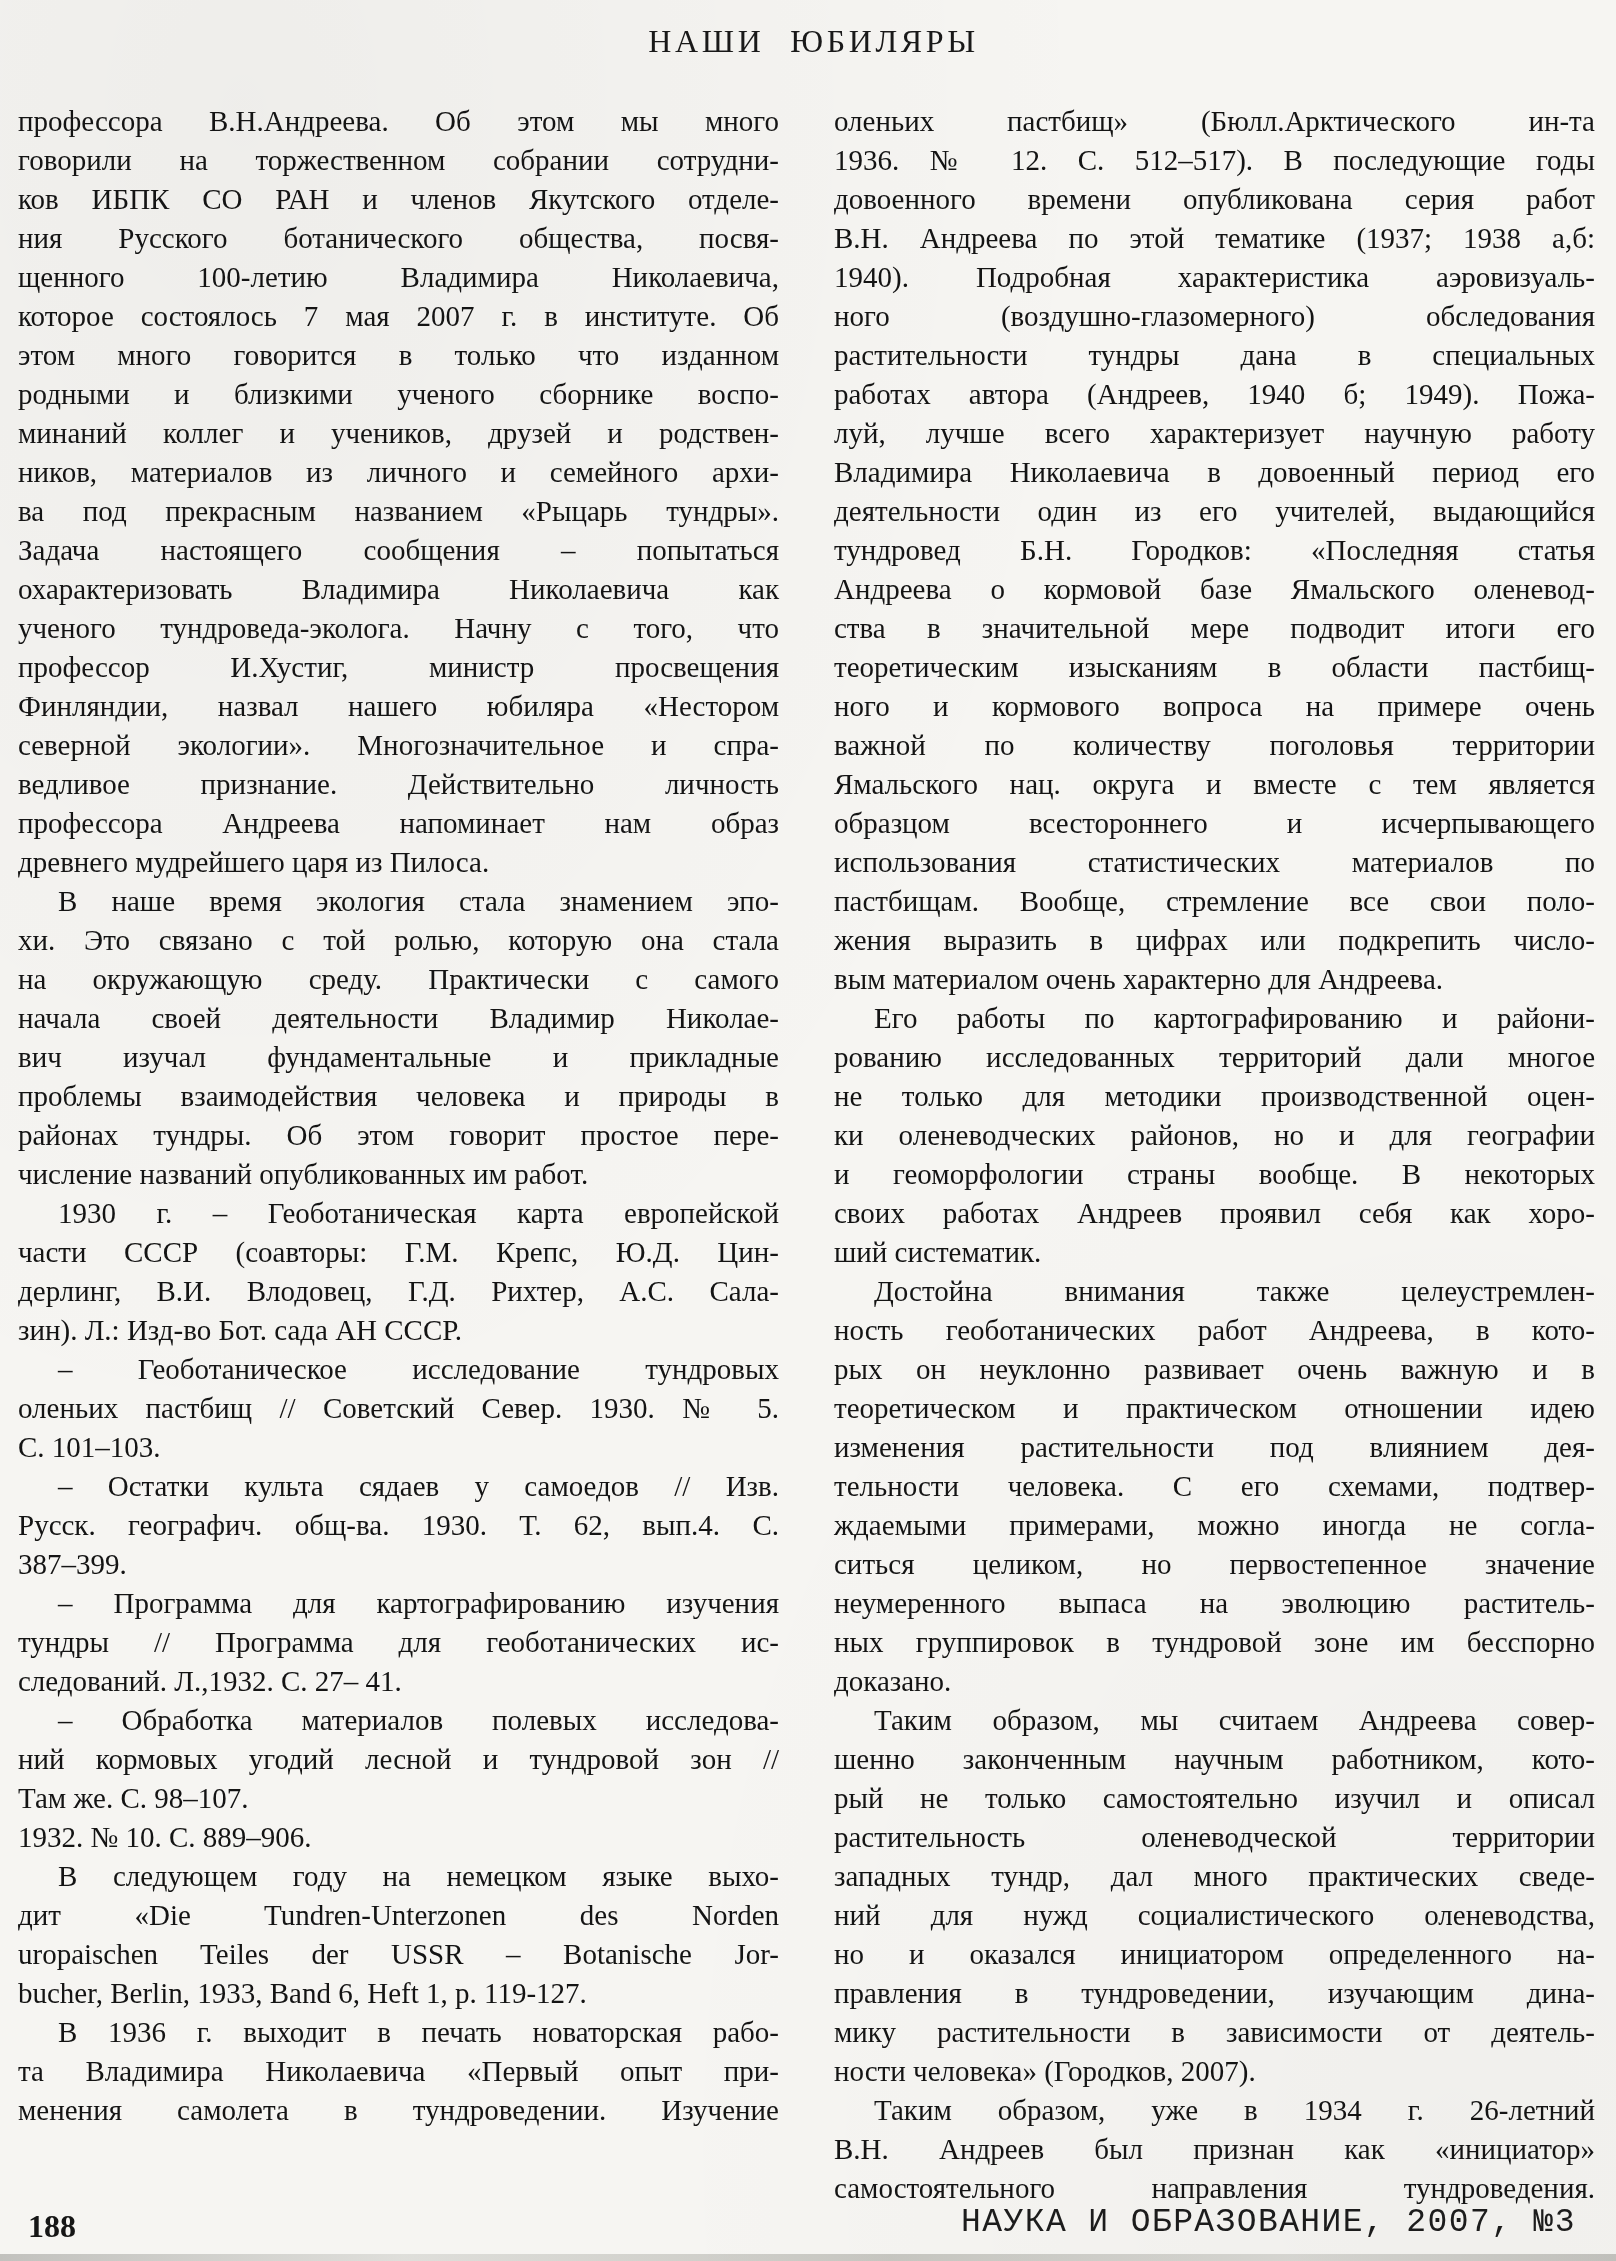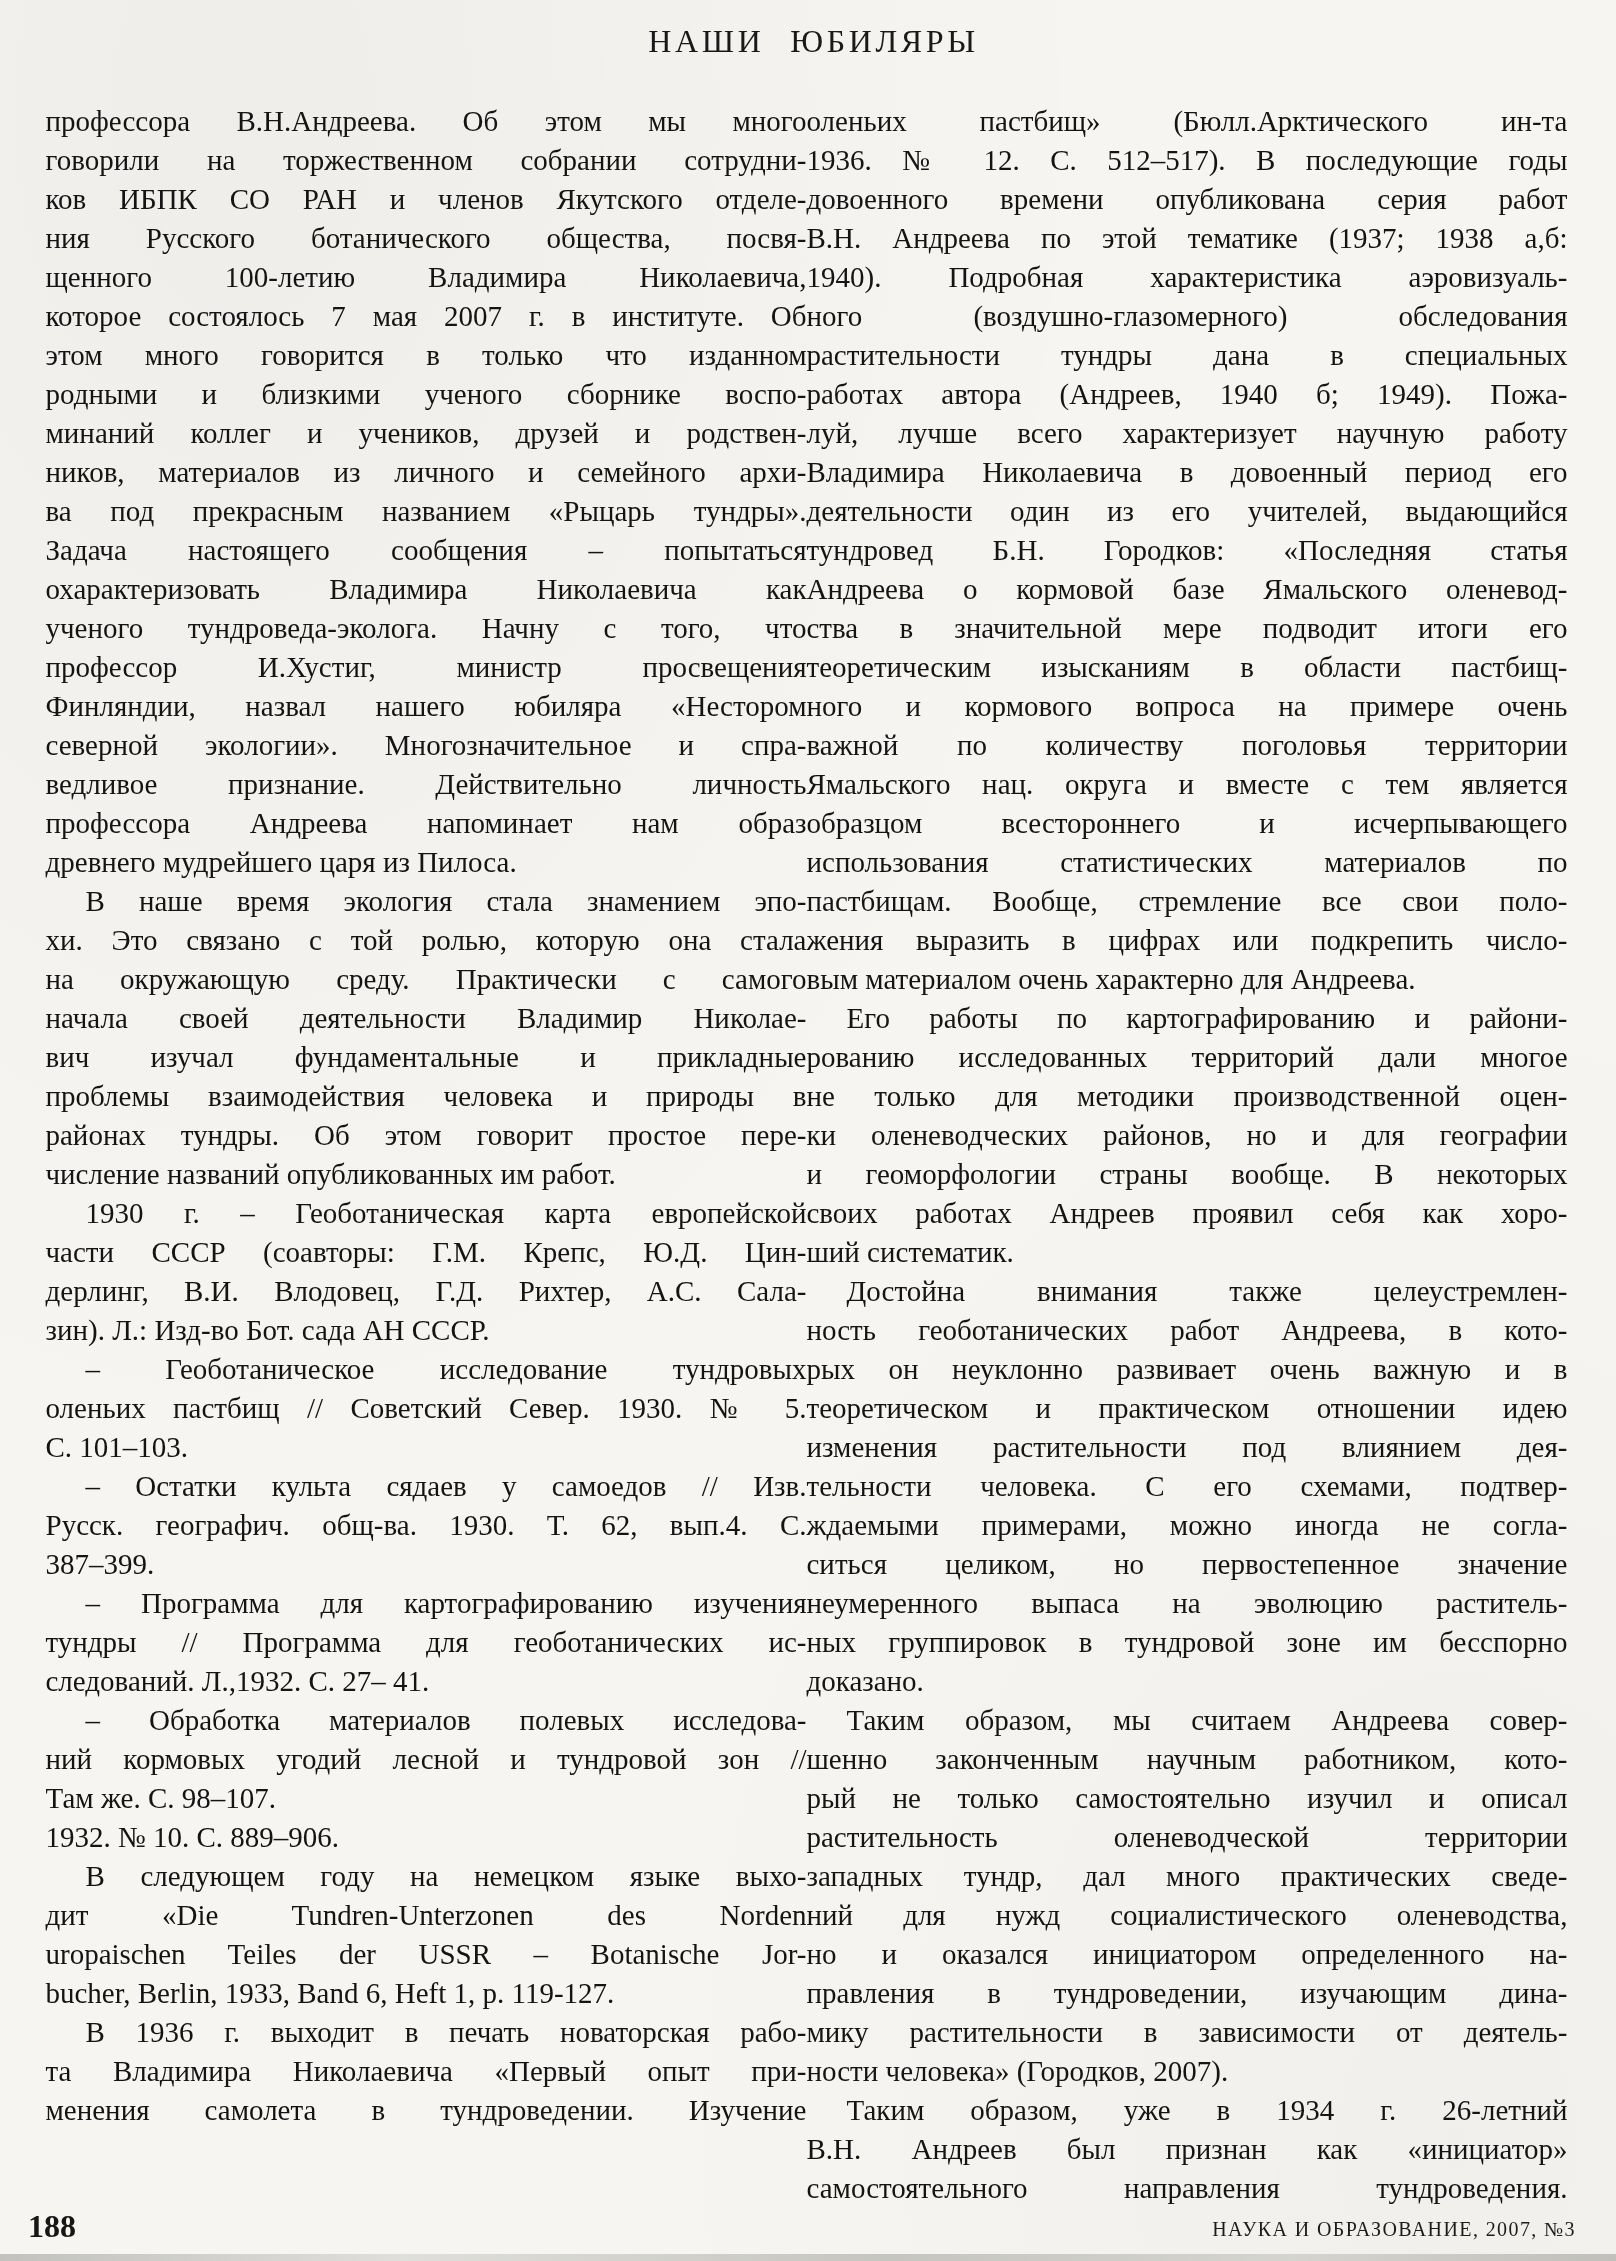--- a/index.html
+++ b/index.html
@@ -23,21 +23,21 @@
   .doc-header{
     position:absolute;top:23.4px;left:5px;width:100%;
     text-align:center;
     font-size:32px;
     letter-spacing:3.6px;
     word-spacing:14.4px;
     color:#191919;
   }
   .columns{
     position:absolute;top:102px;left:18px;width:1577px;
-    display:flex;justify-content:center;
+    display:flex;justify-content:space-between;
   }
   .column{width:761px;}
   .line{
     font-size:29px;
     line-height:39px;
     height:39px;
     text-align:justify;
     text-align-last:justify;
     white-space:nowrap;
     color:#141414;
@@ -46,21 +46,21 @@
   .line.end{text-align-last:left;}
   .doc-footer{
     position:absolute;left:8px;bottom:16px;width:100%;height:43px;
   }
   .page-number{
     position:absolute;left:20px;bottom:0;
     font-size:32px;font-weight:bold;color:#161616;
   }
   .journal-line{
     position:absolute;right:49px;bottom:3.6px;
-    font-size:20px;letter-spacing:1.4px;color:#1c1c1c;
+    font-size:33px;letter-spacing:1.4px;color:#1c1c1c;font-family:Liberation Mono, monospace;
   }
 </style>
 </head>
 <body>
 
 <div class="page">
   <div class="doc-header">НАШИ ЮБИЛЯРЫ</div>
 
   <div class="columns">
     <div class="column">

